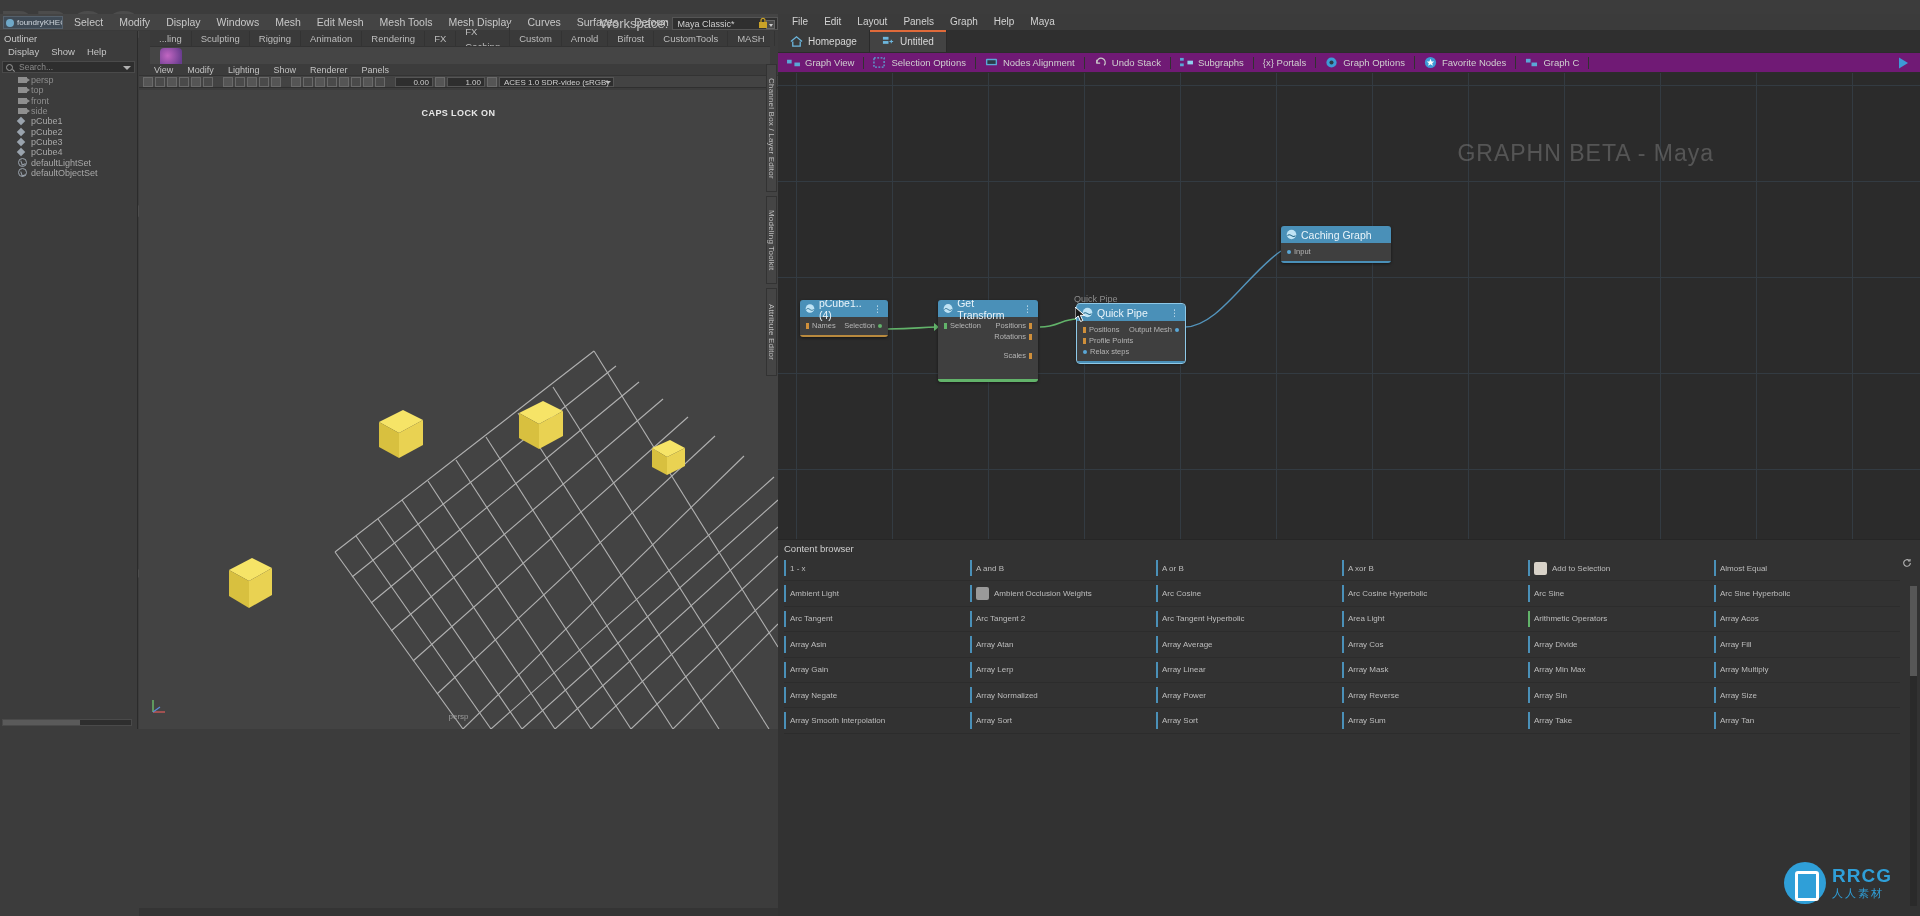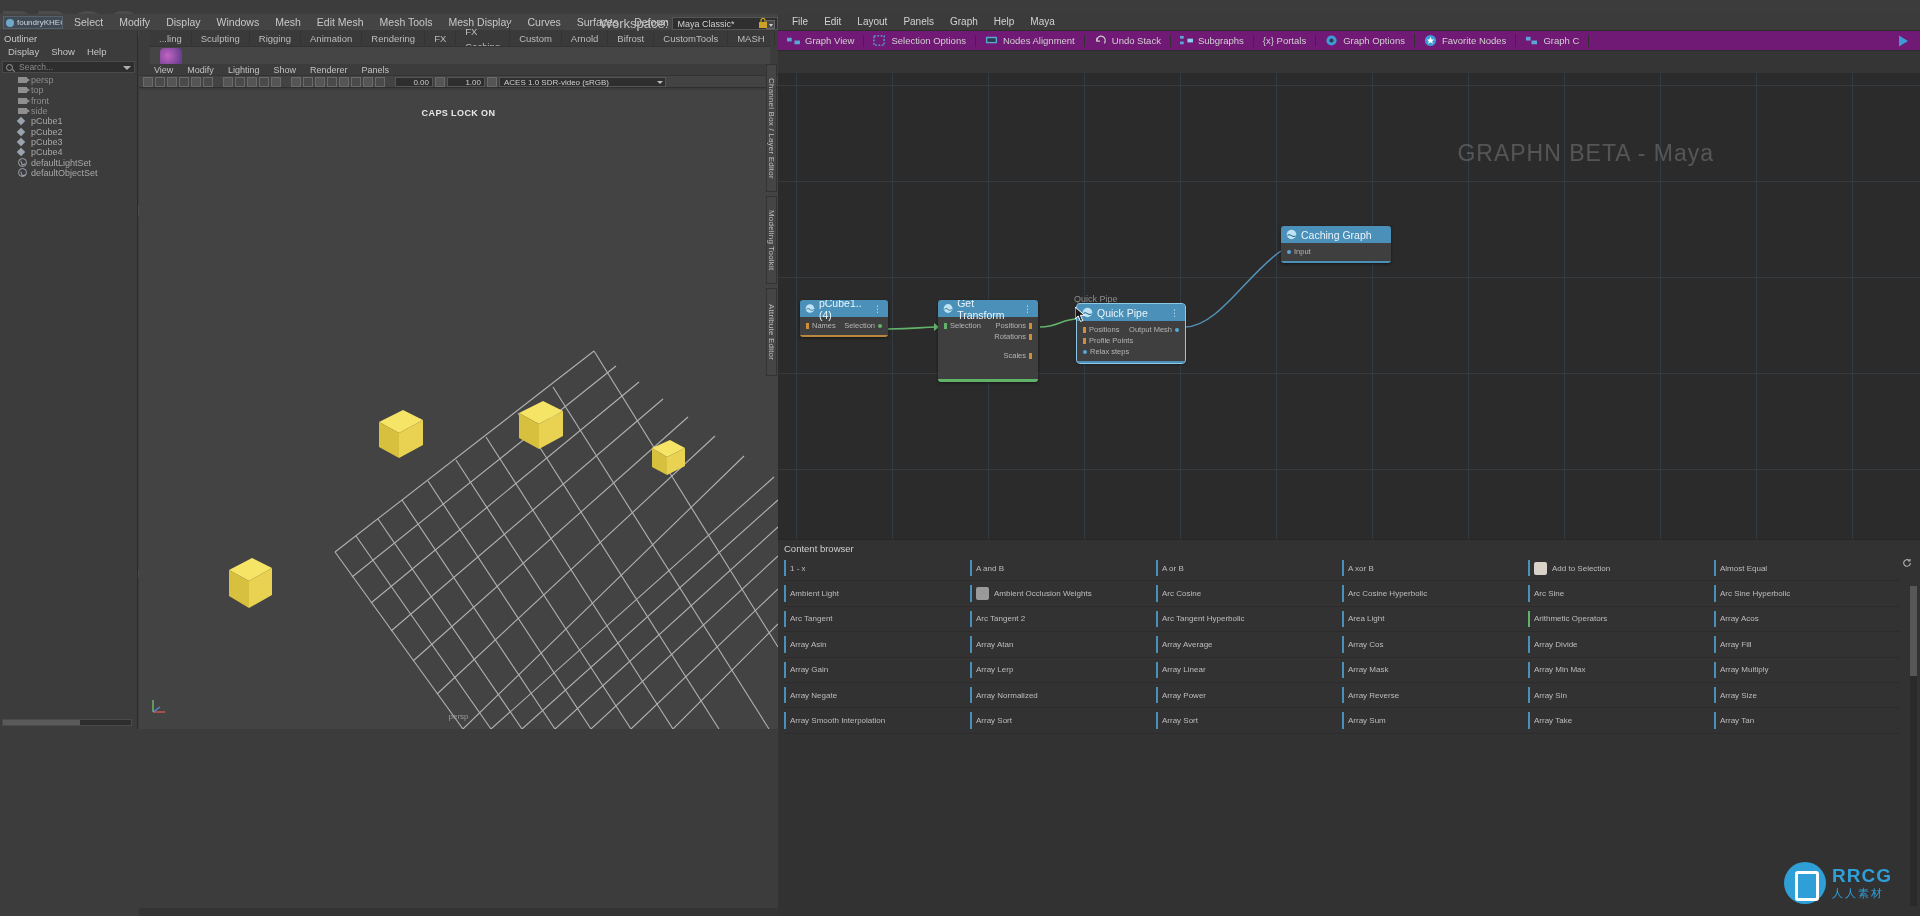--- a/index.html
+++ b/index.html
@@ -97,21 +97,21 @@
   #vp-panel{position:absolute;left:139px;top:64px;width:639px;height:665px;background:#3c3c3c;}
   #vp-menubar{height:11px;display:flex;align-items:center;background:#3c3c3c;padding-left:8px;}
   #vp-menubar span{font-size:9px;color:#c2c2c2;padding:0 7px;}
   #vp-toolbar{height:13px;background:#434343;border-top:1px solid #333;border-bottom:1px solid #2f2f2f;
     display:flex;align-items:center;gap:2px;padding-left:4px;}
   .vtool{width:10px;height:10px;background:#555;border:1px solid #6a6a6a;}
   .vtool.d{background:#4a4a4a;}
   #vp-num1,#vp-num2{height:10px;background:#2e2e2e;border:1px solid #555;font-size:8px;color:#cfcfcf;
     text-align:right;padding-right:3px;line-height:9px;width:38px;}
   #vp-colorspace{height:10px;background:#2e2e2e;border:1px solid #555;font-size:8px;color:#cfcfcf;
-    line-height:9px;padding-left:4px;width:167px;position:relative;}
+    line-height:9px;padding-left:4px;width:115px;position:relative;}
   #vp-colorspace .dd{position:absolute;right:2px;top:3px;border-left:3.5px solid transparent;
     border-right:3.5px solid transparent;border-top:3.5px solid #bbb;}
 
   #viewport{position:absolute;left:139px;top:90px;width:639px;height:639px;background:#434343;overflow:hidden;}
   #capslock{position:absolute;left:0;right:0;top:18px;text-align:center;font-size:9px;
     color:#e8e8e8;letter-spacing:.4px;font-weight:bold;}
   #persp-label{position:absolute;left:0;right:0;bottom:8px;text-align:center;font-size:8px;color:#9a9a9a;}
   #axis-gizmo{position:absolute;left:11px;bottom:14px;width:20px;height:20px;}
   #vp-hscroll{position:absolute;left:139px;bottom:0px;width:639px;height:8px;background:#343434;}
 
@@ -439,20 +439,37 @@
   <div id="gn-menubar">
     <span>File</span>
     <span>Edit</span>
     <span>Layout</span>
     <span>Panels</span>
     <span>Graph</span>
     <span>Help</span>
     <span>Maya</span>
   </div>
 
+  <div id="gn-tabs">
+    <div class="gn-tab">
+      <svg width="13" height="13" viewBox="0 0 14 14">
+        <path d="M1 7L7 2l6 5" fill="none" stroke="#6cb6dd" stroke-width="1.4"></path>
+        <path d="M3 7v5h8V7" fill="none" stroke="#6cb6dd" stroke-width="1.4"></path>
+      </svg>
+      <span>Homepage</span>
+    </div>
+    <div class="gn-tab active">
+      <svg width="13" height="13" viewBox="0 0 14 14">
+        <rect x="1" y="2" width="6" height="3" fill="#6cb6dd"></rect>
+        <rect x="1" y="6.5" width="6" height="3" fill="#6cb6dd"></rect>
+        <path d="M8 7h4M10 5v4" stroke="#6cb6dd" stroke-width="1.2"></path>
+      </svg>
+      <span>Untitled</span>
+    </div>
+  </div>
 
   <div id="gn-toolbar">
     <div class="gn-tbtn">
       <svg width="13" height="12" viewBox="0 0 14 13">
         <rect x="0" y="3" width="5" height="4" fill="#5aa7d6"></rect>
           <rect x="8" y="6" width="6" height="4" fill="#5aa7d6"></rect>
       </svg>
         <span>Graph View</span>
     </div>
     <div class="gn-tbtn">

